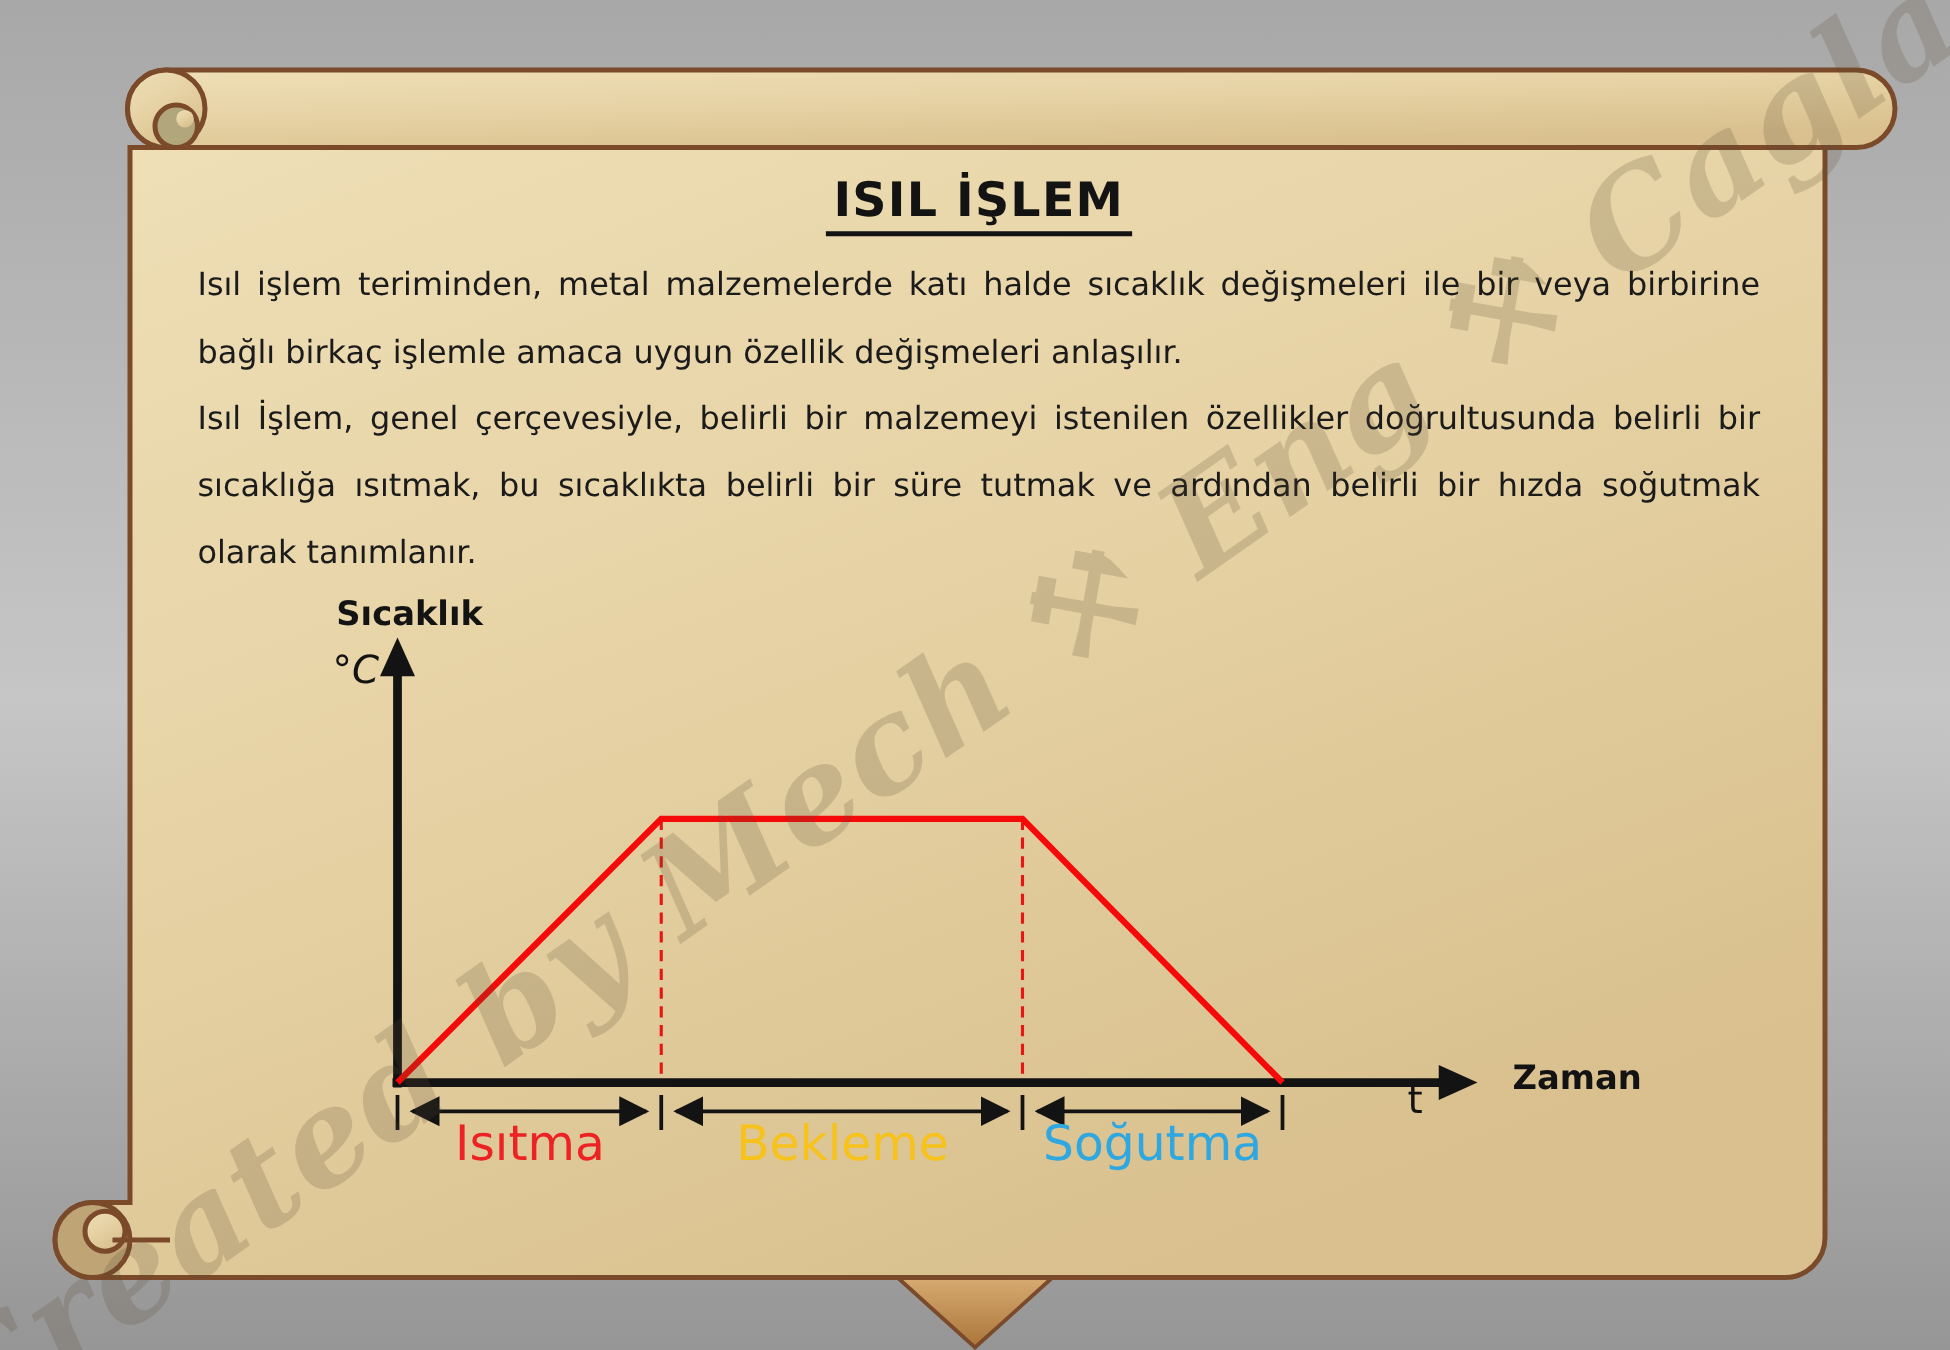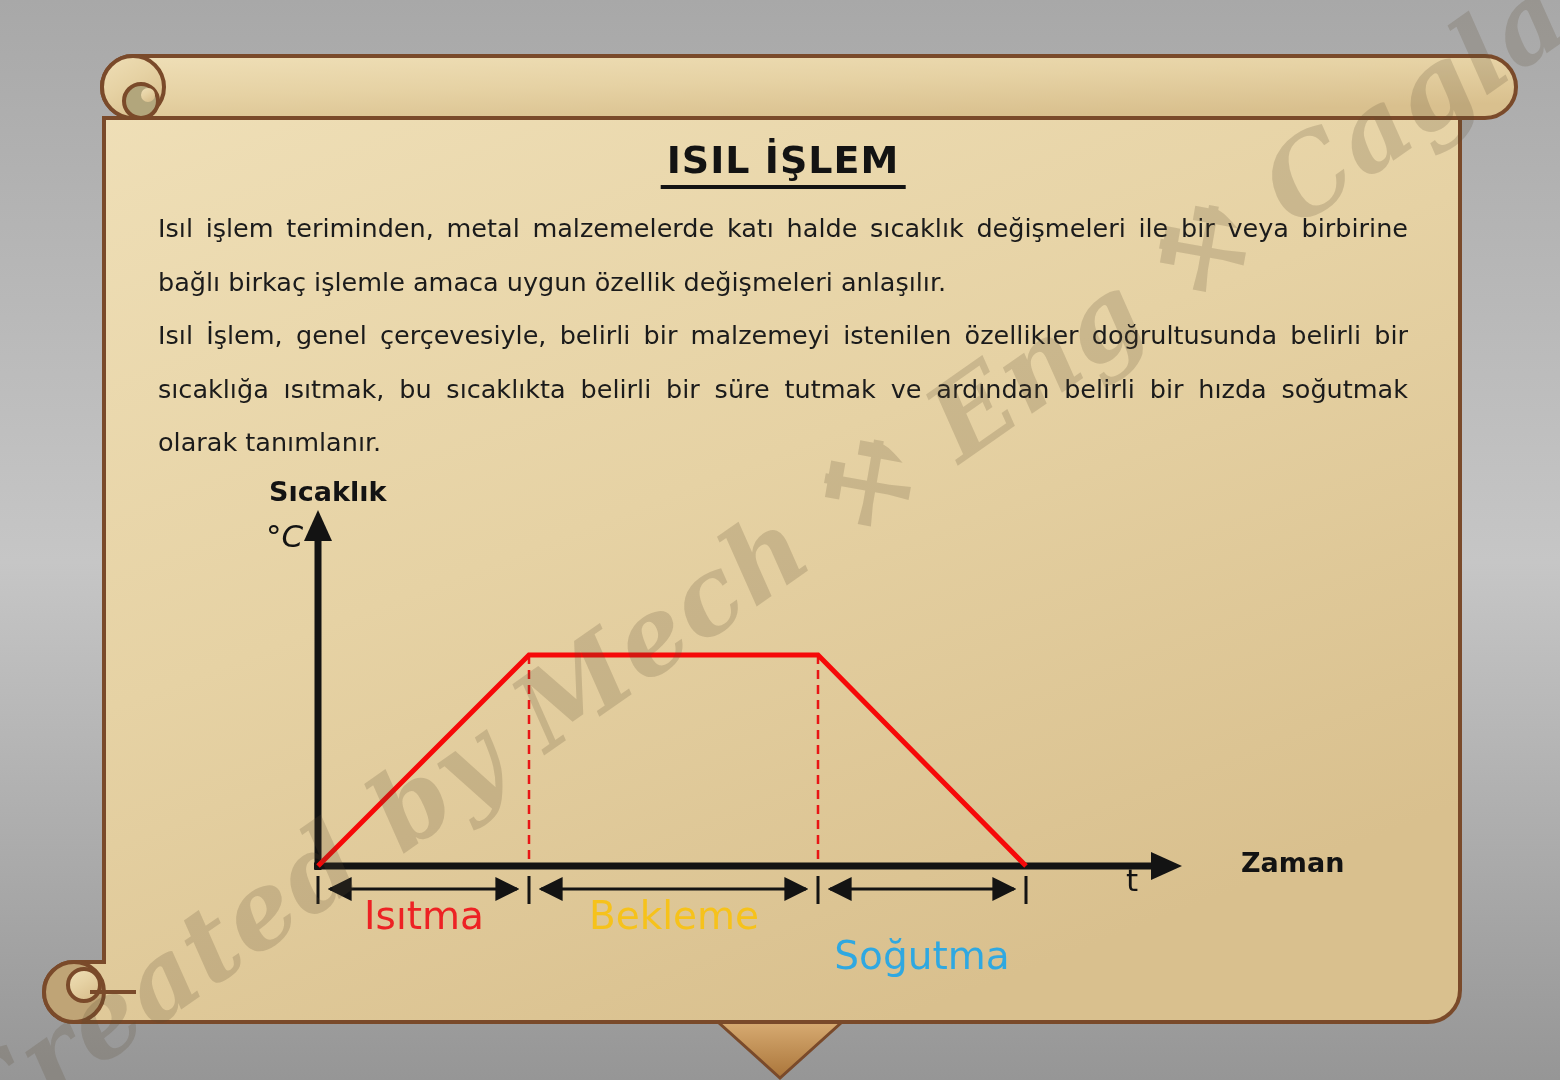--- a/index.html
+++ b/index.html
@@ -19,29 +19,29 @@
   .para{
     position:absolute;left:158px;width:1250px;
     font-size:25.5px;line-height:53.5px;color:#1b1b1b;
     text-align:justify;
   }
   .para.p1{top:202px;}
   .para.p2{top:309px;}
   .chart-label{position:absolute;color:#131313;white-space:nowrap;}
   .y-title{left:269px;top:476px;font-size:27px;font-weight:bold;}
   .y-unit{left:266px;top:518px;font-size:31px;font-style:italic;}
-  .x-title{left:1210px;top:847px;font-size:27px;font-weight:bold;margin-left:31px;}
+  .x-title{left:1210px;top:847px;font-size:27px;font-weight:bold;}
   .x-unit{left:1126px;top:862px;font-size:31px;}
   .phase-label{
     position:absolute;top:893px;transform:translateX(-50%);
     font-size:39px;white-space:nowrap;
   }
   .phase-0{left:424px;color:#ed2224;}
   .phase-1{left:674px;color:#f6c21b;}
-  .phase-2{left:922px;color:#2fa8e1;margin-top:40px;}
+  .phase-2{left:922px;color:#2fa8e1;}
   .chart-caption{
     position:absolute;left:724px;top:950px;transform:translateX(-50%);
     font-size:27px;color:#1faf54;white-space:nowrap;
   }
   .watermark{
     position:absolute;left:780px;top:545px;
     transform:translate(-50%,-50%) rotate(-35deg);
     font-family:"DejaVu Serif","DejaVu Sans",serif;
     font-size:105px;font-weight:bold;font-style:italic;
     color:rgba(92,74,51,0.20);

